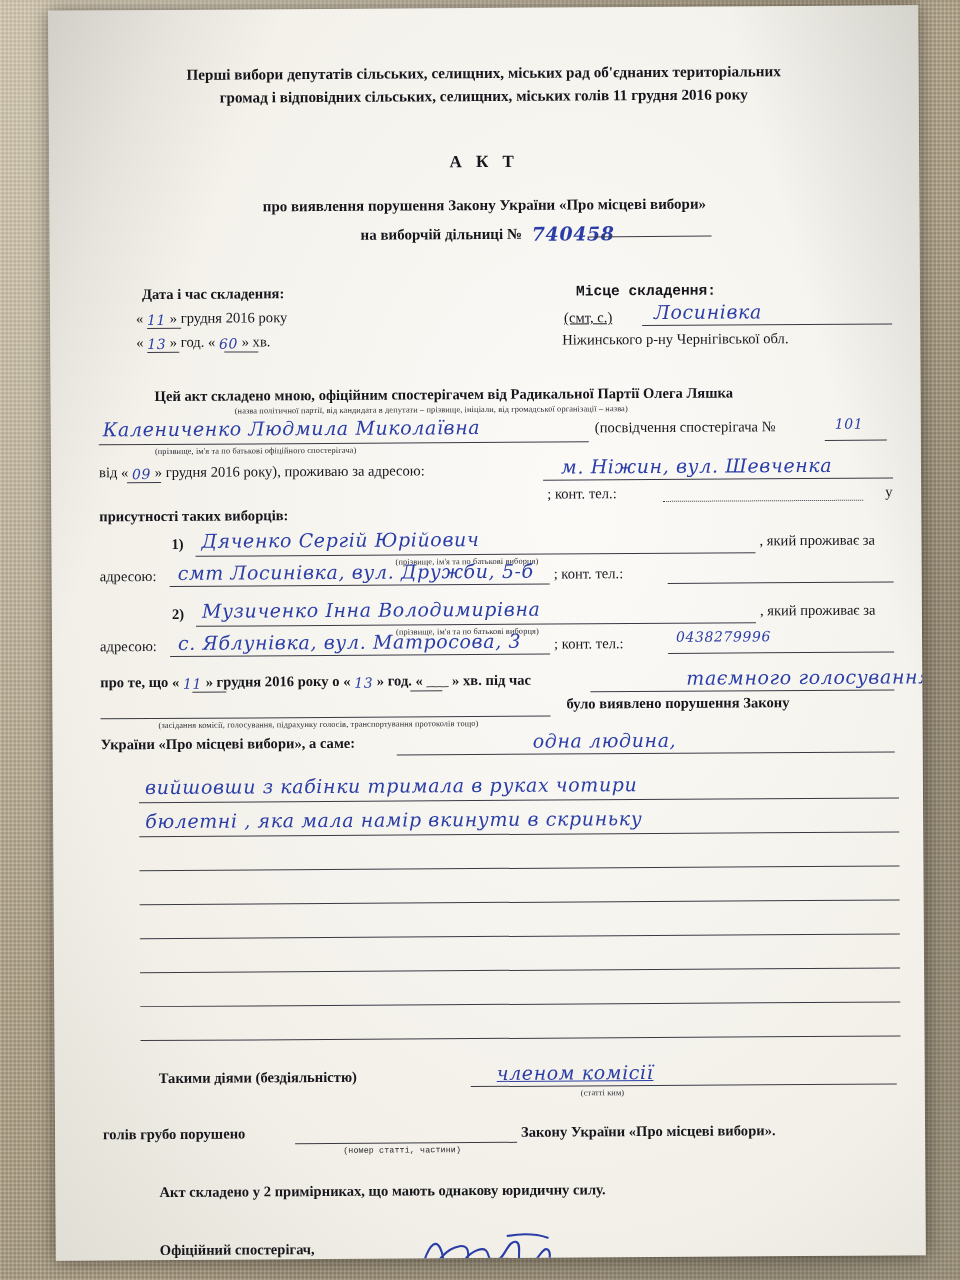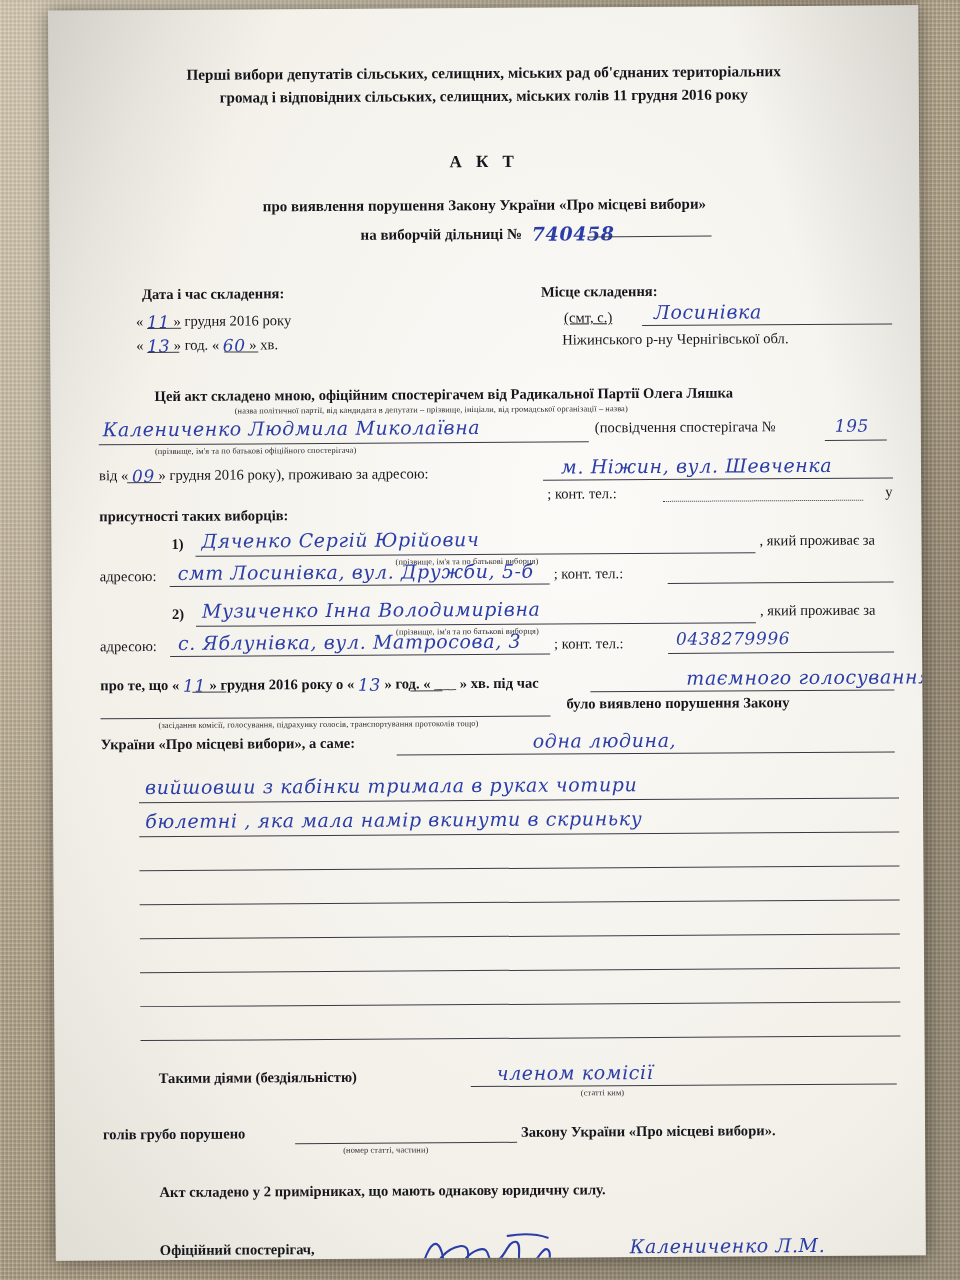--- a/index.html
+++ b/index.html
@@ -91,21 +91,21 @@
     font-size: 8.4px;
     color: #2a2a30;
     letter-spacing: 0.1px;
   }
 
   
   .hw {
     font-family: "DejaVu Serif", serif;
     font-style: italic;
     color: #2b3ea8;
-    font-size: 17px;
+    font-size: 14px;
     letter-spacing: 0.6px;
     white-space: nowrap;
   }
   .hw.lg { font-size: 19px; }
   .abs { position: absolute; }
 
   .line {
     position: absolute;
     border-bottom: 1px solid #3a3a45;
     height: 0;
@@ -160,37 +160,37 @@
     <span class="abs" style="left:42px; top:48px;">
       <span>«</span>
       <span class="hw" style="position:relative; top:2px;">13</span>
       <span>» год. «</span>
       <span class="hw" style="position:relative; top:2px;">60</span>
       <span>» хв.</span>
     </span>
     <span class="line" style="left:53px; top:68px; width:32px;"></span>
     <span class="line" style="left:130px; top:68px; width:34px;"></span>
 
-    <span class="abs bold" style="left:447px; top:0;">Місце складення:</span>
+    <span class="abs bold" style="left:482px; top:0;font-family:Liberation Mono, monospace;">Місце складення:</span>
     <span class="abs" style="left:470px; top:26px;text-decoration:underline;">(смт, с.)</span>
     <span class="hw lg abs" style="left:560px; top:18px;">Лосинівка</span>
     <span class="line" style="left:548px; top:44px; width:250px;"></span>
     <span class="abs" style="left:468px; top:48px;">Ніжинського р-ну  Чернігівської обл.</span>
   </div>
 
   <div class="row" style="height:118px; margin-top:6px;">
     <span class="abs bold" style="left:60px; top:0;">Цей акт складено мною, офіційним спостерігачем від Радикальної Партії Олега Ляшка</span>
     <span class="abs tiny" style="left:140px; top:20px;">(назва політичної партії, від кандидата в депутати – прізвище, ініціали, від громадської організації – назва)</span>
 
     <span class="hw lg abs" style="left:8px; top:30px;">Калениченко Людмила Миколаївна</span>
     <span class="line" style="left:4px; top:58px; width:490px;"></span>
     <span class="abs tiny" style="left:60px; top:60px;">(прізвище, ім'я та по батькові офіційного спостерігача)</span>
 
     <span class="abs" style="left:500px; top:34px;">(посвідчення спостерігача №</span>
-    <span class="hw abs" style="left:740px; top:32px;">195</span>
+    <span class="hw abs" style="left:740px; top:32px;">101</span>
     <span class="line" style="left:730px; top:58px; width:62px;"></span>
 
     <span class="abs" style="left:4px; top:76px;">
       <span>від</span>
       <span> «</span>
       <span class="hw" style="position:relative; top:2px;">09</span>
       <span>» грудня  2016 року),  проживаю за  адресою:</span>
     </span>
     <span class="line" style="left:32px; top:96px; width:34px;"></span>
 
@@ -267,43 +267,42 @@
     <span class="line" style="top:98px;"></span>
     <span class="line" style="top:132px;"></span>
     <span class="line" style="top:166px;"></span>
     <span class="line" style="top:200px;"></span>
     <span class="line" style="top:234px;"></span>
     <span class="line" style="top:268px;"></span>
   </div>
 
   <div class="row" style="height:56px; margin-top:6px;">
     <span class="abs bold" style="left:60px; top:0;">Такими діями (бездіяльністю)</span>
-    <span class="hw lg abs" style="left:398px; top:-6px;">членом комісії</span>
+    <span class="hw lg abs" style="left:398px; top:-6px;text-decoration:underline;">членом комісії</span>
     <span class="line" style="left:372px; top:20px; width:426px;"></span>
     <span class="abs tiny" style="left:482px; top:22px;">(статті ким)</span>
   </div>
 
   <div class="row" style="height:46px;">
     <span class="abs bold" style="left:4px; top:0;">голів грубо порушено</span>
     <span class="line" style="left:196px; top:20px; width:222px;"></span>
-    <span class="abs tiny" style="left:244px; top:22px;">(номер статті, частини)</span>
+    <span class="abs tiny" style="left:244px; top:22px;font-family:Liberation Mono, monospace;">(номер статті, частини)</span>
     <span class="abs bold" style="left:422px; top:0;">Закону України «Про місцеві вибори».</span>
   </div>
 
   <div class="row" style="height:52px; margin-top:12px;">
     <span class="abs bold" style="left:60px; top:0;">Акт складено у 2 примірниках, що мають однакову юридичну силу.</span>
   </div>
 
   <div class="row" style="height:160px; margin-top:6px;">
 
     <span class="abs bold" style="left:60px; top:0;">Офіційний спостерігач,</span>
 
     <svg class="ink" style="left:316px; top:-6px; width:150px; height:46px;" viewBox="0 0 150 46">
       <path d="M6 36 C14 8, 22 6, 26 20 C30 34, 26 40, 22 36 C18 32, 30 16, 44 14 C58 12, 52 34, 44 38 C38 41, 50 22, 62 18 C76 13, 70 30, 78 30 C88 30, 92 8, 100 10 C108 12, 98 32, 108 34 C120 36, 126 14, 132 18 C138 22, 128 34, 140 30"></path>
       <path d="M92 4 C104 2, 120 2, 132 6" stroke-width="1.6"></path>
     </svg>
 
-    <span class="hw lg abs" style="left:530px; top:-4px;">Калениченко Л.М.</span>
 
   </div>
 
 </div>
 </div>
 
 </body></html>

